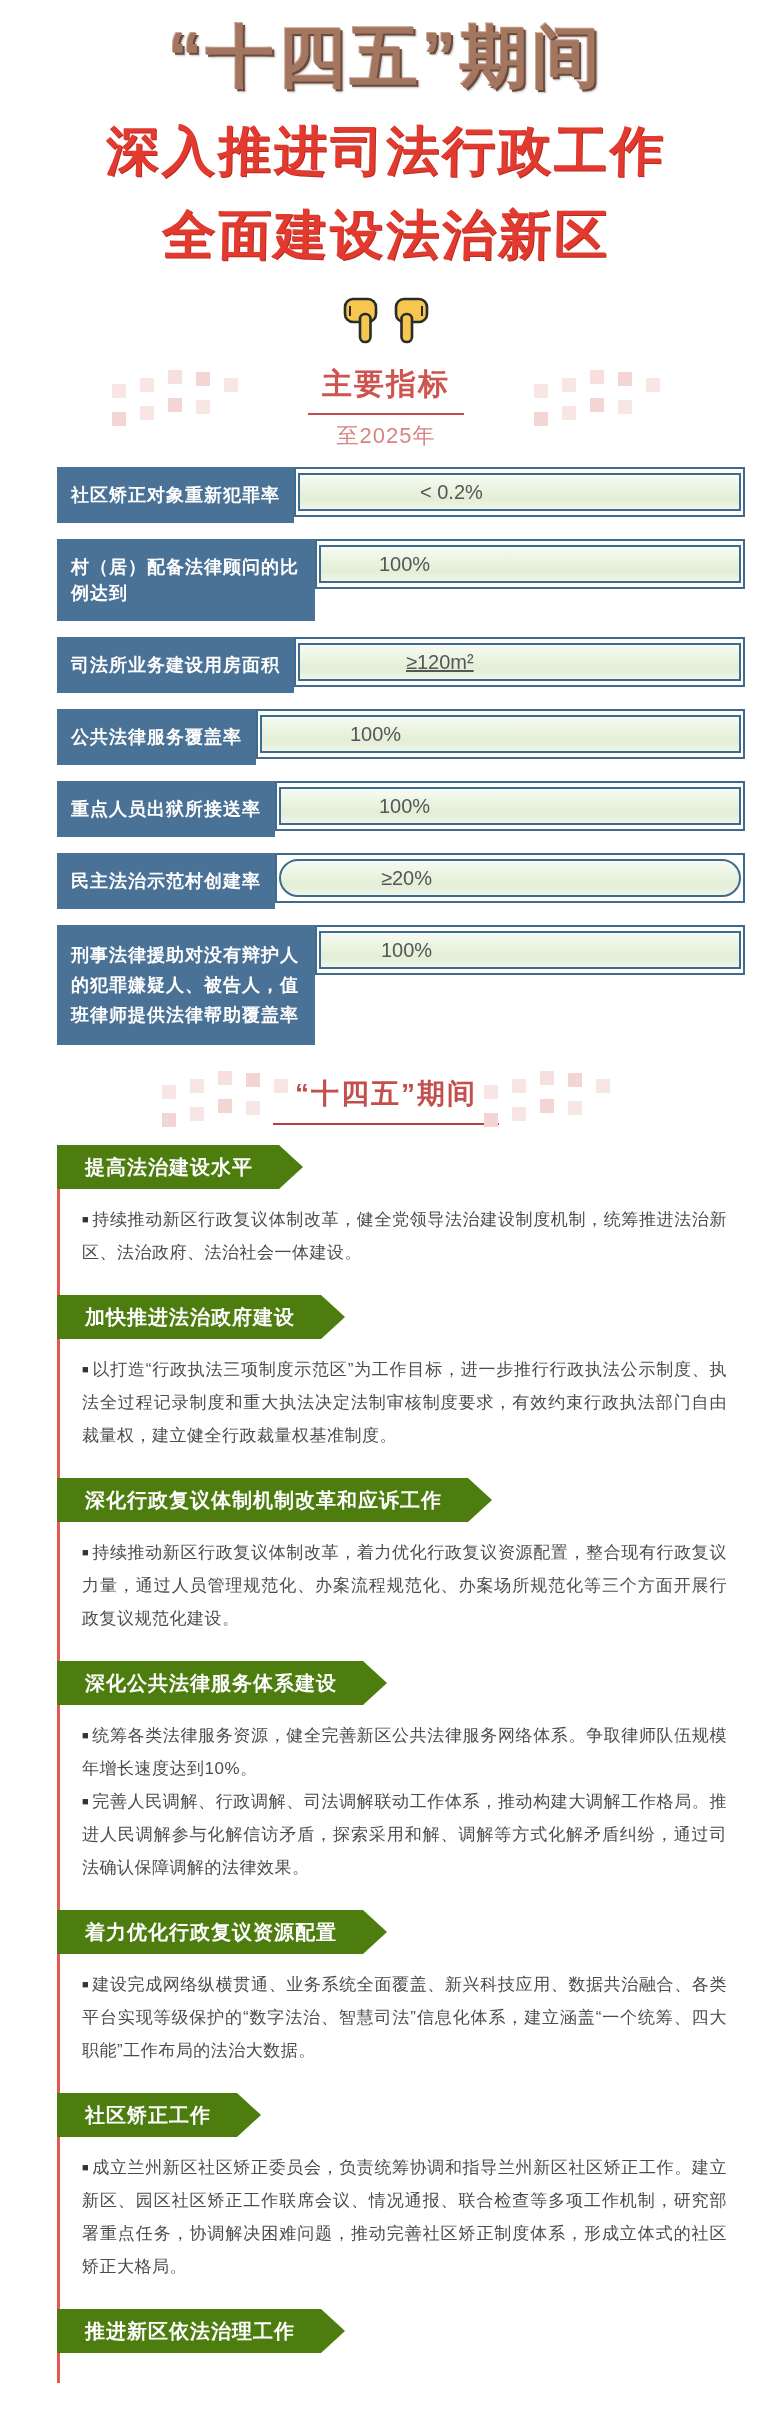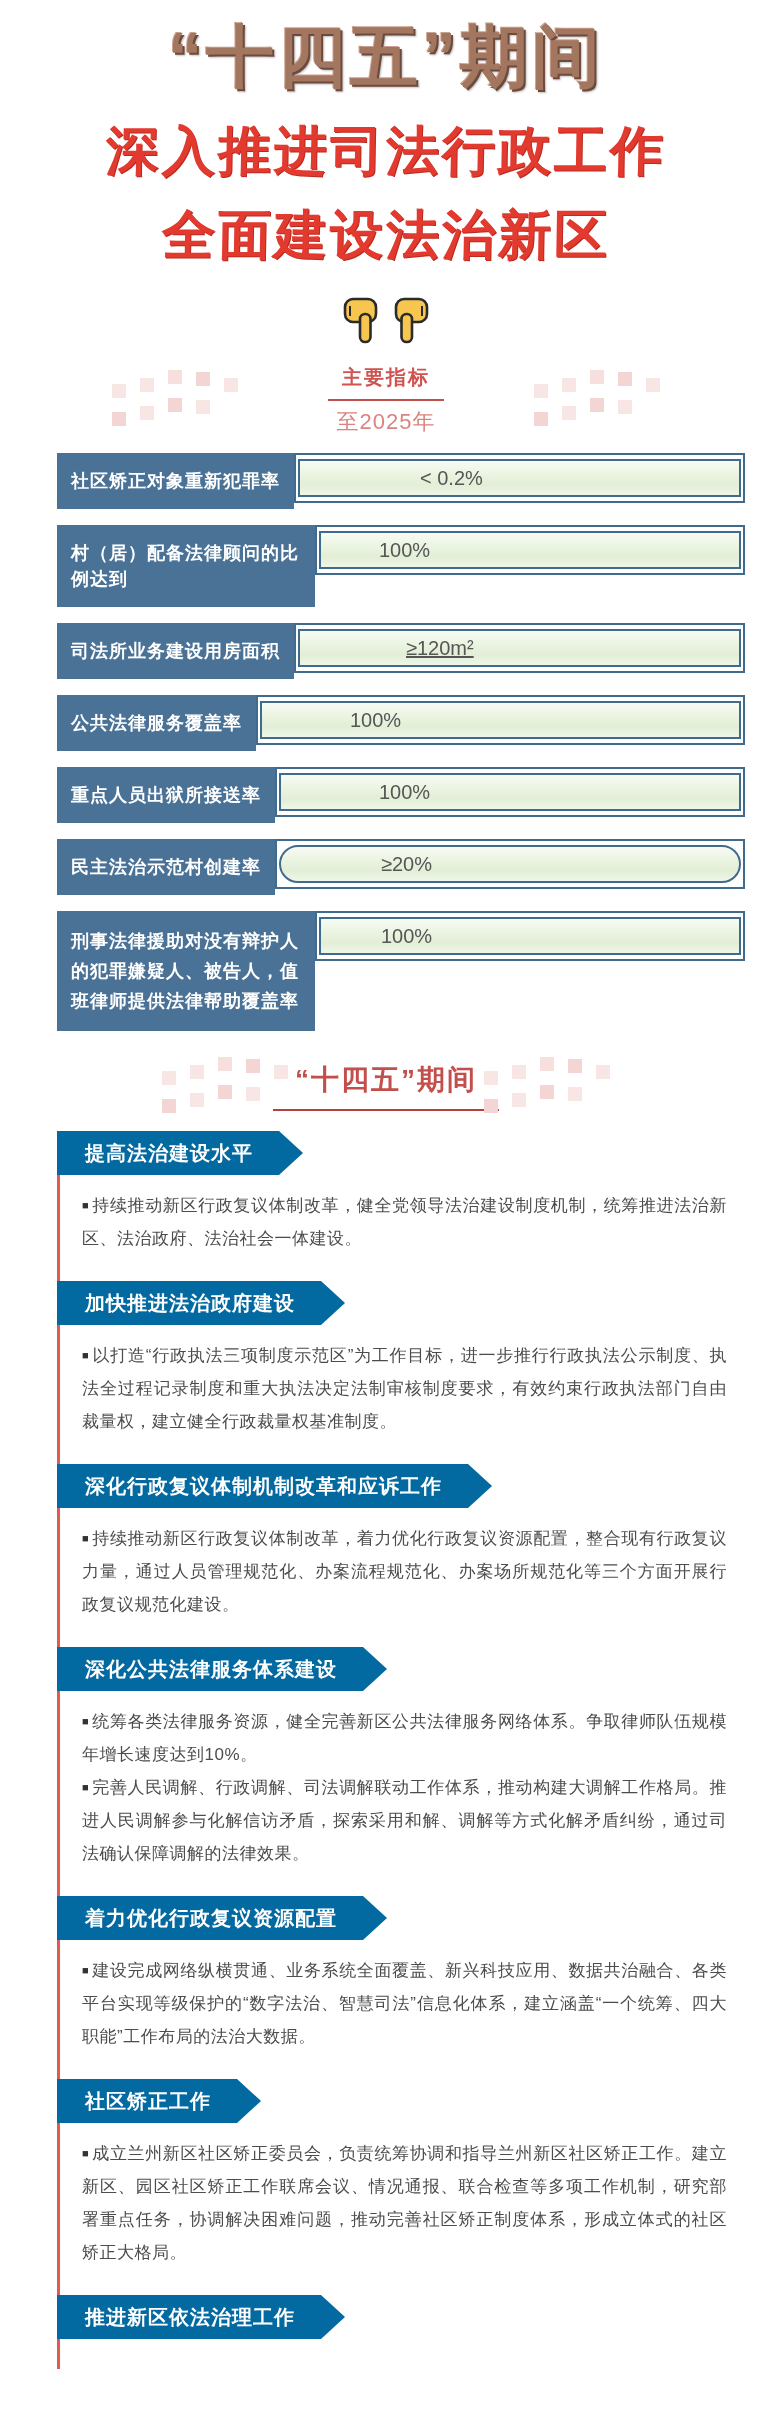--- a/index.html
+++ b/index.html
@@ -26,21 +26,21 @@
     text-shadow:1px 1px 0 #b92a21;
     transform:skewX(-1deg);
   }
   
   .hands{display:flex;justify-content:center;gap:10px;margin-top:26px;height:50px;}
   .hand{width:40px;height:50px;}
   .hand.mirror{transform:scaleX(-1);}
   
   .ind-head{position:relative;text-align:center;margin-top:18px;}
   .ind-title{
-    display:inline-block;font-size:20px;font-weight:bold;color:#cf5450;
+    display:inline-block;font-size:30px;font-weight:bold;color:#cf5450;
     border-bottom:2px solid #c0504d;padding:0 14px 8px 14px;letter-spacing:2px;
   }
   .ind-sub{font-size:22px;color:#d98480;margin-top:6px;letter-spacing:1px;}
   
   .dots{position:absolute;top:6px;width:14px;height:14px;background:#f6dfdd;}
   .dots::before{content:"";position:absolute;left:0;top:0;width:14px;height:14px;background:transparent;
     box-shadow:-28px 8px #f8e6e4,28px 2px #f3d6d3,-56px 14px #f8e6e4,0 28px #f3d6d3,
                -28px 36px #f8e6e4,28px 30px #f8e6e4,-56px 42px #f3d6d3,56px 8px #f8e6e4;}
   .dots.left{left:168px;}
   .dots.right{right:168px;}
@@ -73,21 +73,21 @@
   }
   .mid-head .dots.left{left:218px;top:-4px;}
   .mid-head .dots.right{right:218px;top:-4px;}
   
   .sections{position:relative;margin:20px 27px 0 57px;padding-bottom:30px;}
   .sections::before{
     content:"";position:absolute;left:0;top:12px;bottom:0;width:3px;background:#e25a4f;
   }
   .banner{
     position:relative;width:fit-content;max-width:560px;
-    background:#0369a1;color:#ffffff;font-weight:bold;font-size:20px;letter-spacing:1px;
+    background:#4d7c0f;color:#ffffff;font-weight:bold;font-size:20px;letter-spacing:1px;
     line-height:24px;padding:10px 50px 10px 28px;margin-top:26px;
     clip-path:polygon(0 0,calc(100% - 24px) 0,100% 50%,calc(100% - 24px) 100%,0 100%);
   }
   .banner.first{margin-top:18px;}
   .sec-body{margin:14px 18px 0 25px;}
   .sec-body p{
     margin:0;font-size:17px;line-height:33px;color:#4c4c4c;text-align:justify;
     letter-spacing:.5px;
   }
   .bullet{font-size:11px;color:#333333;margin-right:3px;vertical-align:2px;}

